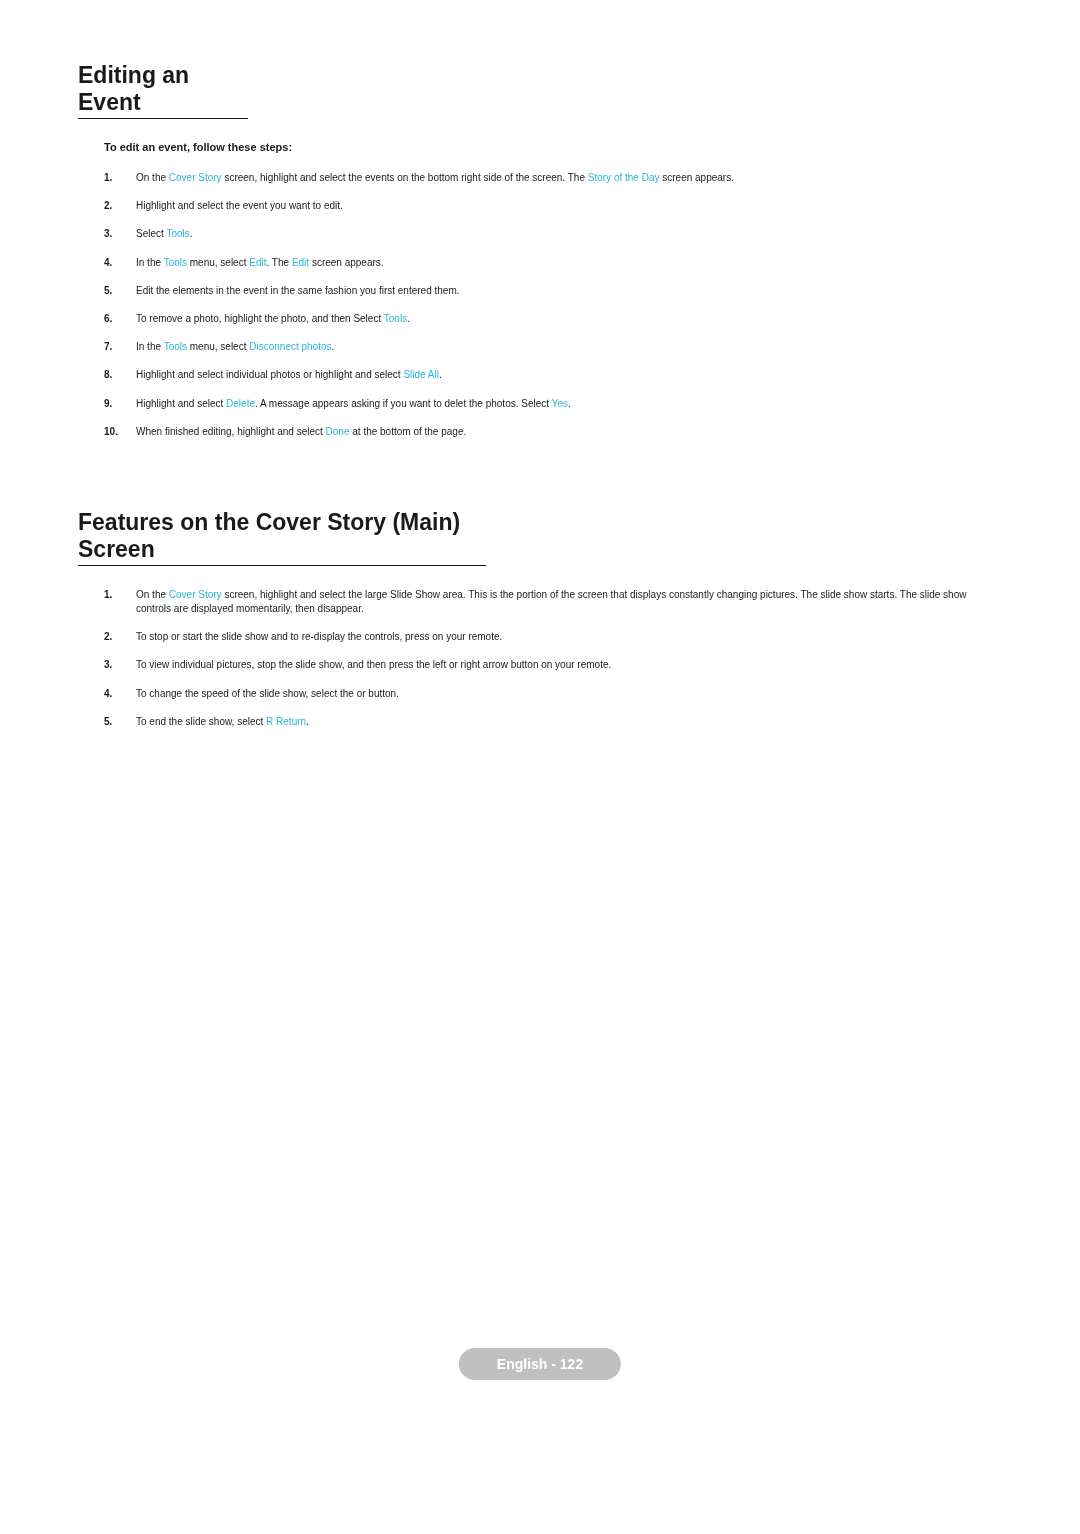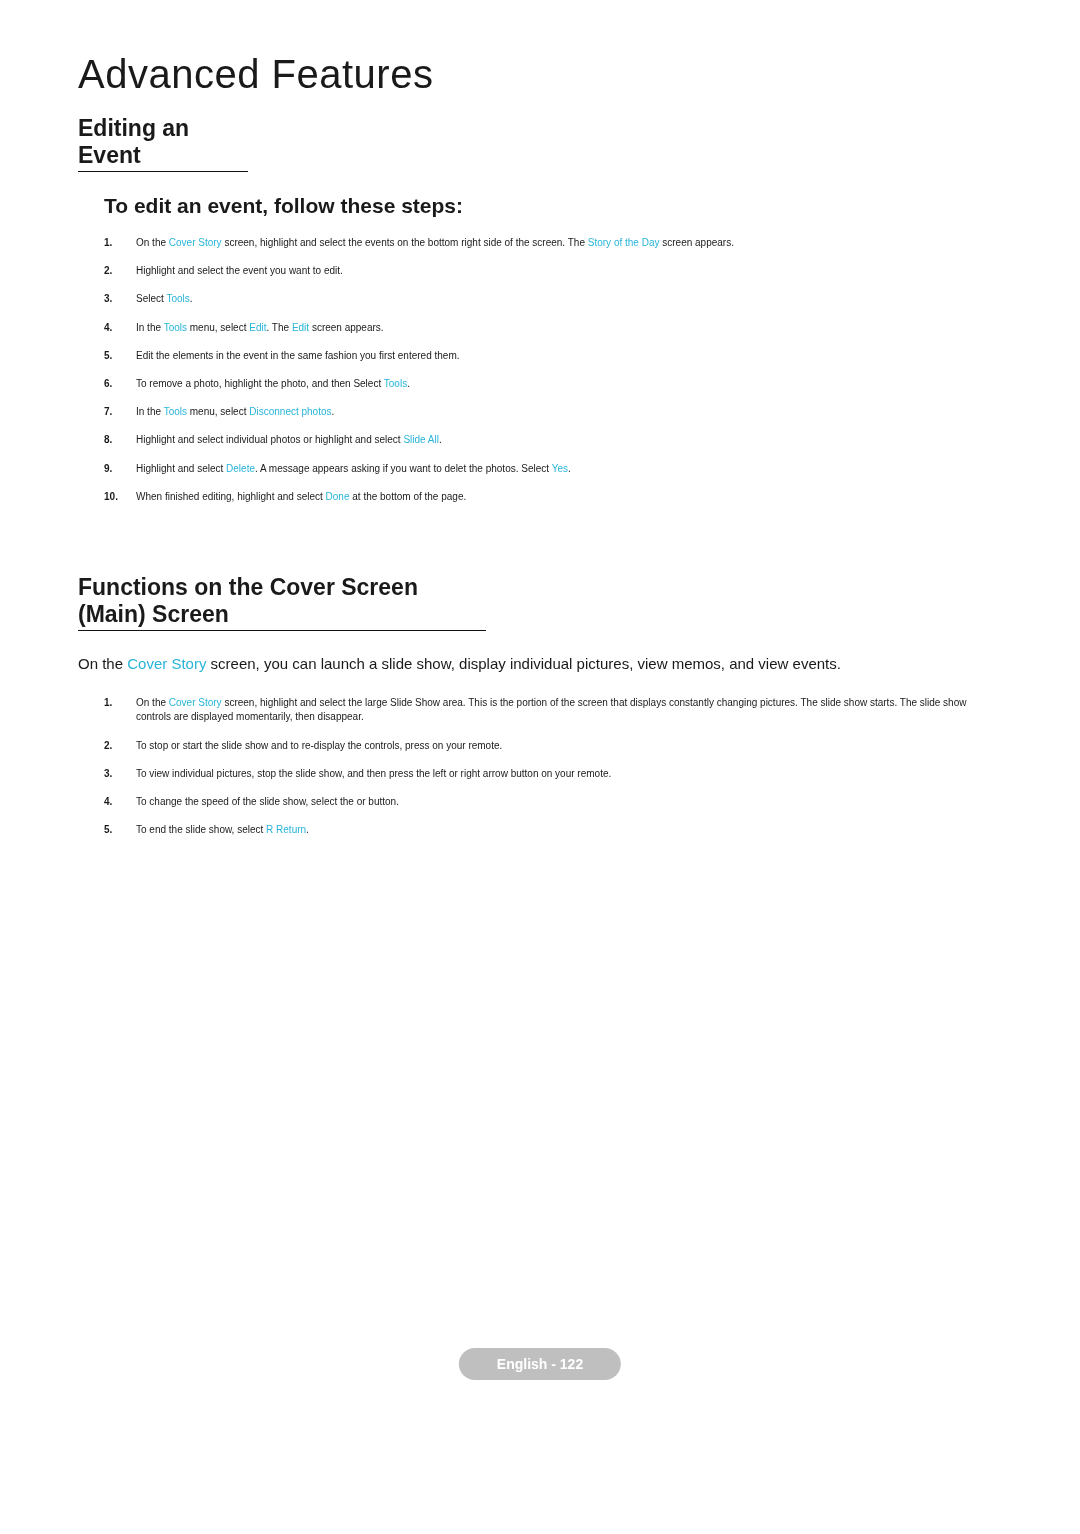--- a/index.html
+++ b/index.html
@@ -25,21 +25,21 @@
     font-size: 23px;
     font-weight: bold;
     border-bottom: 1.5px solid #111;
     display: block;
     padding-bottom: 2px;
     margin: 10px 0 22px 0;
   }
   .subheading.wide { width: 100%; }
   .intro-bold {
     font-weight: bold;
-    font-size: 21px;
+    font-size: 11px;
     margin: 6px 0 18px 26px;
   }
   .steps {
     list-style: none;
     margin: 0 0 10px 26px;
     padding: 0;
     counter-reset: step;
   }
   .steps li {
     counter-increment: step;
@@ -74,21 +74,20 @@
     padding: 8px 38px;
     border-radius: 22px;
   }
   .section-gap { height: 46px; }
 </style>
 </head>
 <body>
 
 <div class="page">
 
-  <h1 class="title">Advanced Features</h1>
 
   <div class="subheading" style="width:170px;">Editing an Event</div>
 
   <div class="intro-bold">To edit an event, follow these steps:</div>
 
   <ol class="steps">
     <li>
       <span>On the </span><span class="link">Cover Story</span><span> screen, highlight and select the events on the bottom right side of the screen. The </span><span class="link">Story of the Day</span><span> screen appears.</span>
     </li>
     <li><span>Highlight and select the event you want to edit.</span></li>
@@ -111,25 +110,22 @@
     <li>
       <span>Highlight and select </span><span class="link">Delete</span><span>. A message appears asking if you want to delet the photos. Select </span><span class="link">Yes</span><span>.</span>
     </li>
     <li>
       <span>When finished editing, highlight and select </span><span class="link">Done</span><span> at the bottom of the page.</span>
     </li>
   </ol>
 
   <div class="section-gap"></div>
 
-  <div class="subheading wide" style="width:408px;">Functions on the Cover Screen (Main) Screen</div>
+  <div class="subheading wide" style="width:408px;">Features on the Cover Story (Main) Screen</div>
 
-  <p class="body-p">
-    <span>On the </span><span class="link">Cover Story</span><span> screen, you can launch a slide show, display individual pictures, view memos, and view events.</span>
-  </p>
 
 
   <ol class="steps">
     <li>
       <span>On the </span><span class="link">Cover Story</span><span> screen, highlight and select the large Slide Show area. This is the portion of the screen that displays constantly changing pictures. The slide show starts. The slide show controls are displayed momentarily, then disappear.</span>
     </li>
     <li><span>To stop or start the slide show and to re-display the controls, press  on your remote.</span></li>
     <li><span>To view individual pictures, stop the slide show, and then press the left or right arrow button on your remote.</span></li>
     <li><span>To change the speed of the slide show, select the   or   button.</span></li>
     <li>

